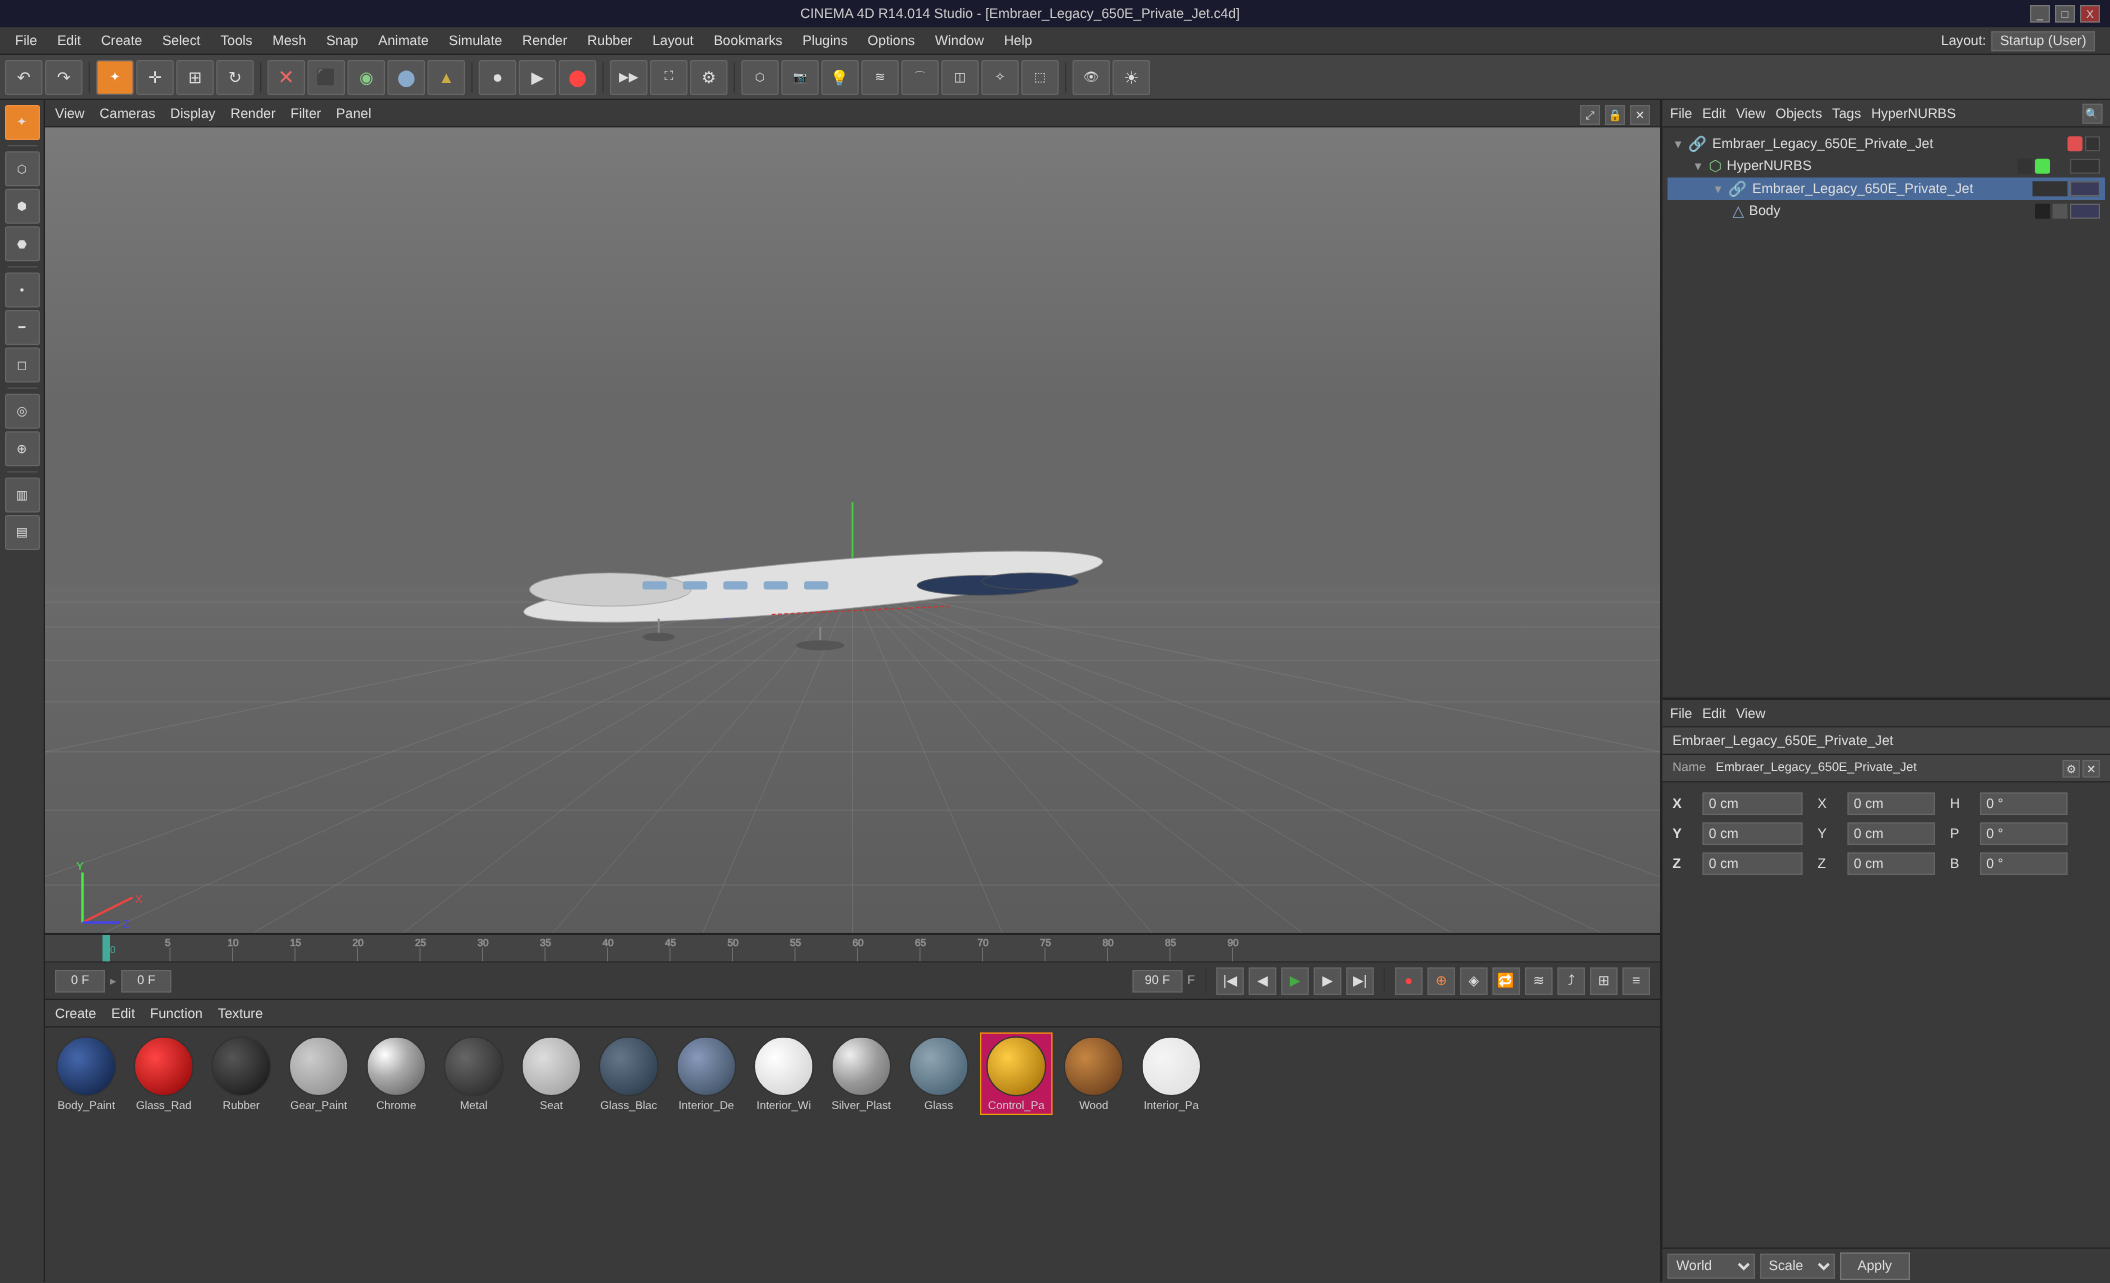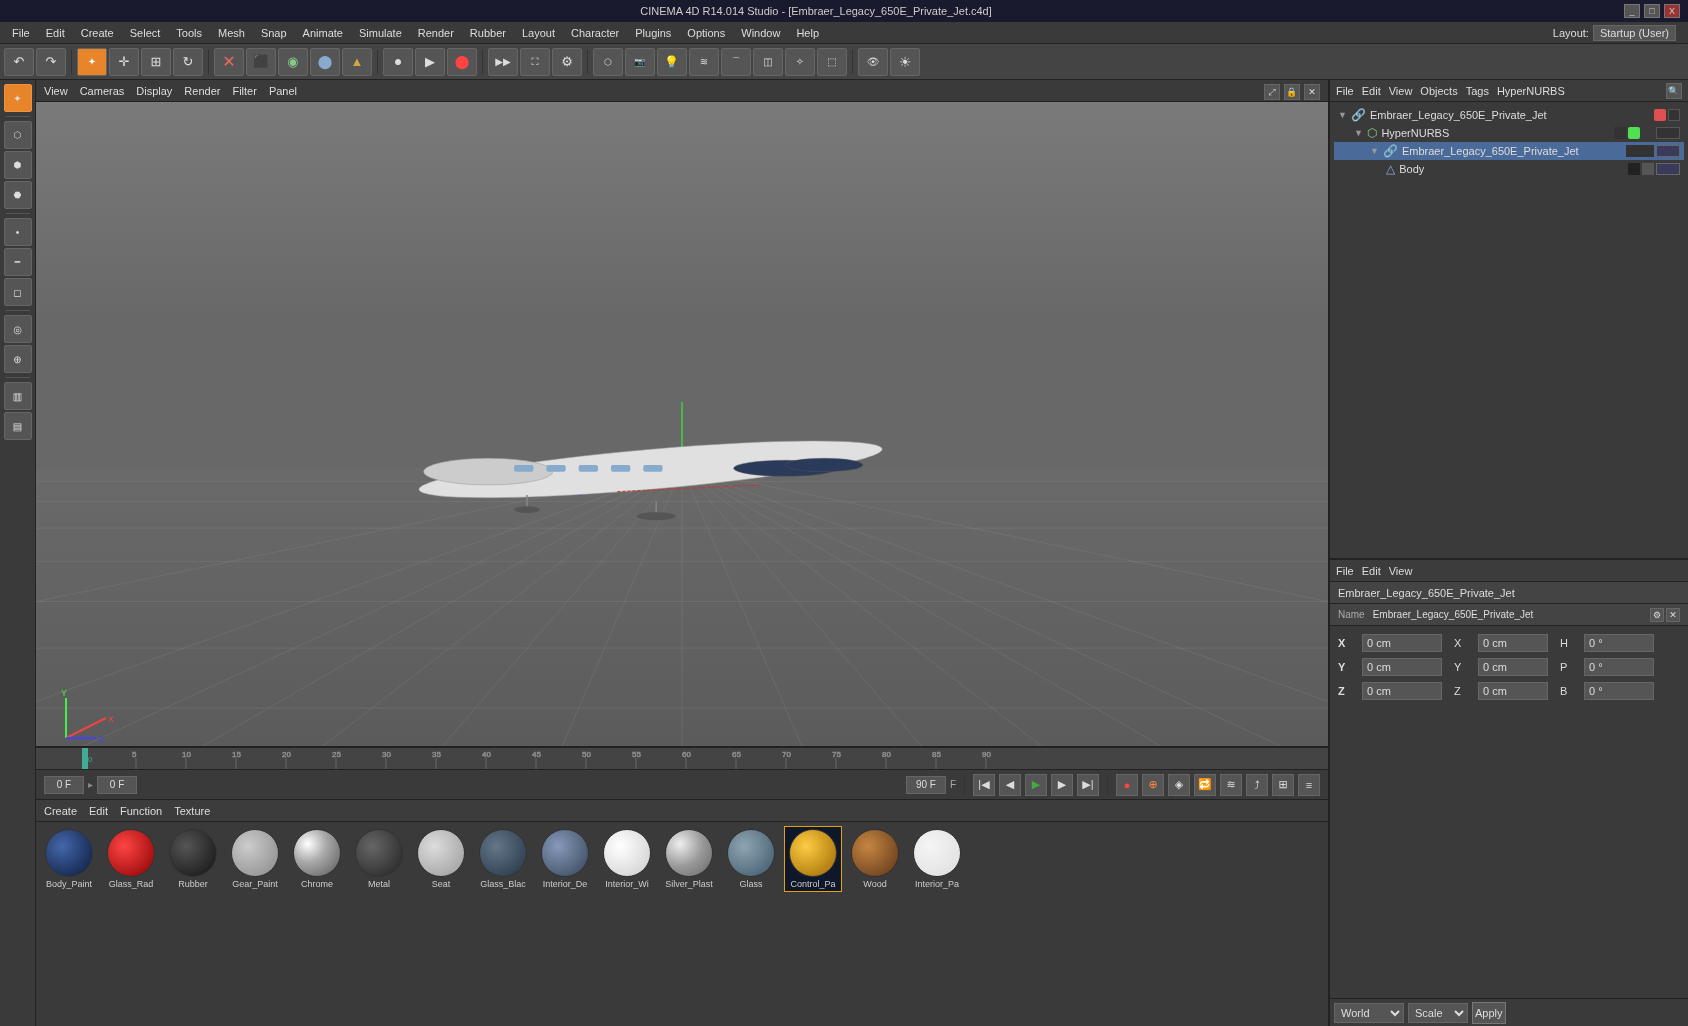--- a/index.html
+++ b/index.html
@@ -256,21 +256,21 @@
     .material-item {
       width: 58px;
       display: flex;
       flex-direction: column;
       align-items: center;
       gap: 2px;
       cursor: pointer;
       padding: 2px;
       border: 1px solid transparent;
     }
-    .material-item.selected { border-color: #e8a000; background: #0f172a; }
+    .material-item.selected { border-color: #e8a000; background: #be185d; }
 
     .material-sphere {
       width: 48px; height: 48px;
       border-radius: 50%;
       border: 1px solid #333;
     }
 
     .material-label {
       font-size: 9px;
       color: #ccc;
@@ -425,21 +425,21 @@
       padding: 0 2px;
       width: 70px;
     }
 
     .apply-btn {
       height: 22px;
       background: #555;
       border: 1px solid #777;
       color: #ddd;
       font-size: 11px;
-      padding: 0 2px;
+      padding: 0 13px;
       cursor: pointer;
     }
 
     
     #statusbar {
       height: 22px;
       background: #2a2a2a;
       display: flex;
       align-items: center;
       padding: 0 8px;
@@ -491,21 +491,21 @@
     <div class="menu-item">Create</div>
     <div class="menu-item">Select</div>
     <div class="menu-item">Tools</div>
     <div class="menu-item">Mesh</div>
     <div class="menu-item">Snap</div>
     <div class="menu-item">Animate</div>
     <div class="menu-item">Simulate</div>
     <div class="menu-item">Render</div>
     <div class="menu-item">Rubber</div>
     <div class="menu-item">Layout</div>
-    <div class="menu-item">Character</div>
+    <div class="menu-item">Bookmarks</div>
     <div class="menu-item">Plugins</div>
     <div class="menu-item">Options</div>
     <div class="menu-item">Window</div>
     <div class="menu-item">Help</div>
     <div id="layout-label">
       <span>Layout:</span>
       <span style="background:#555; padding:1px 6px; border:1px solid #666; cursor:pointer;">Startup (User)</span>
     </div>
   </div>
 

